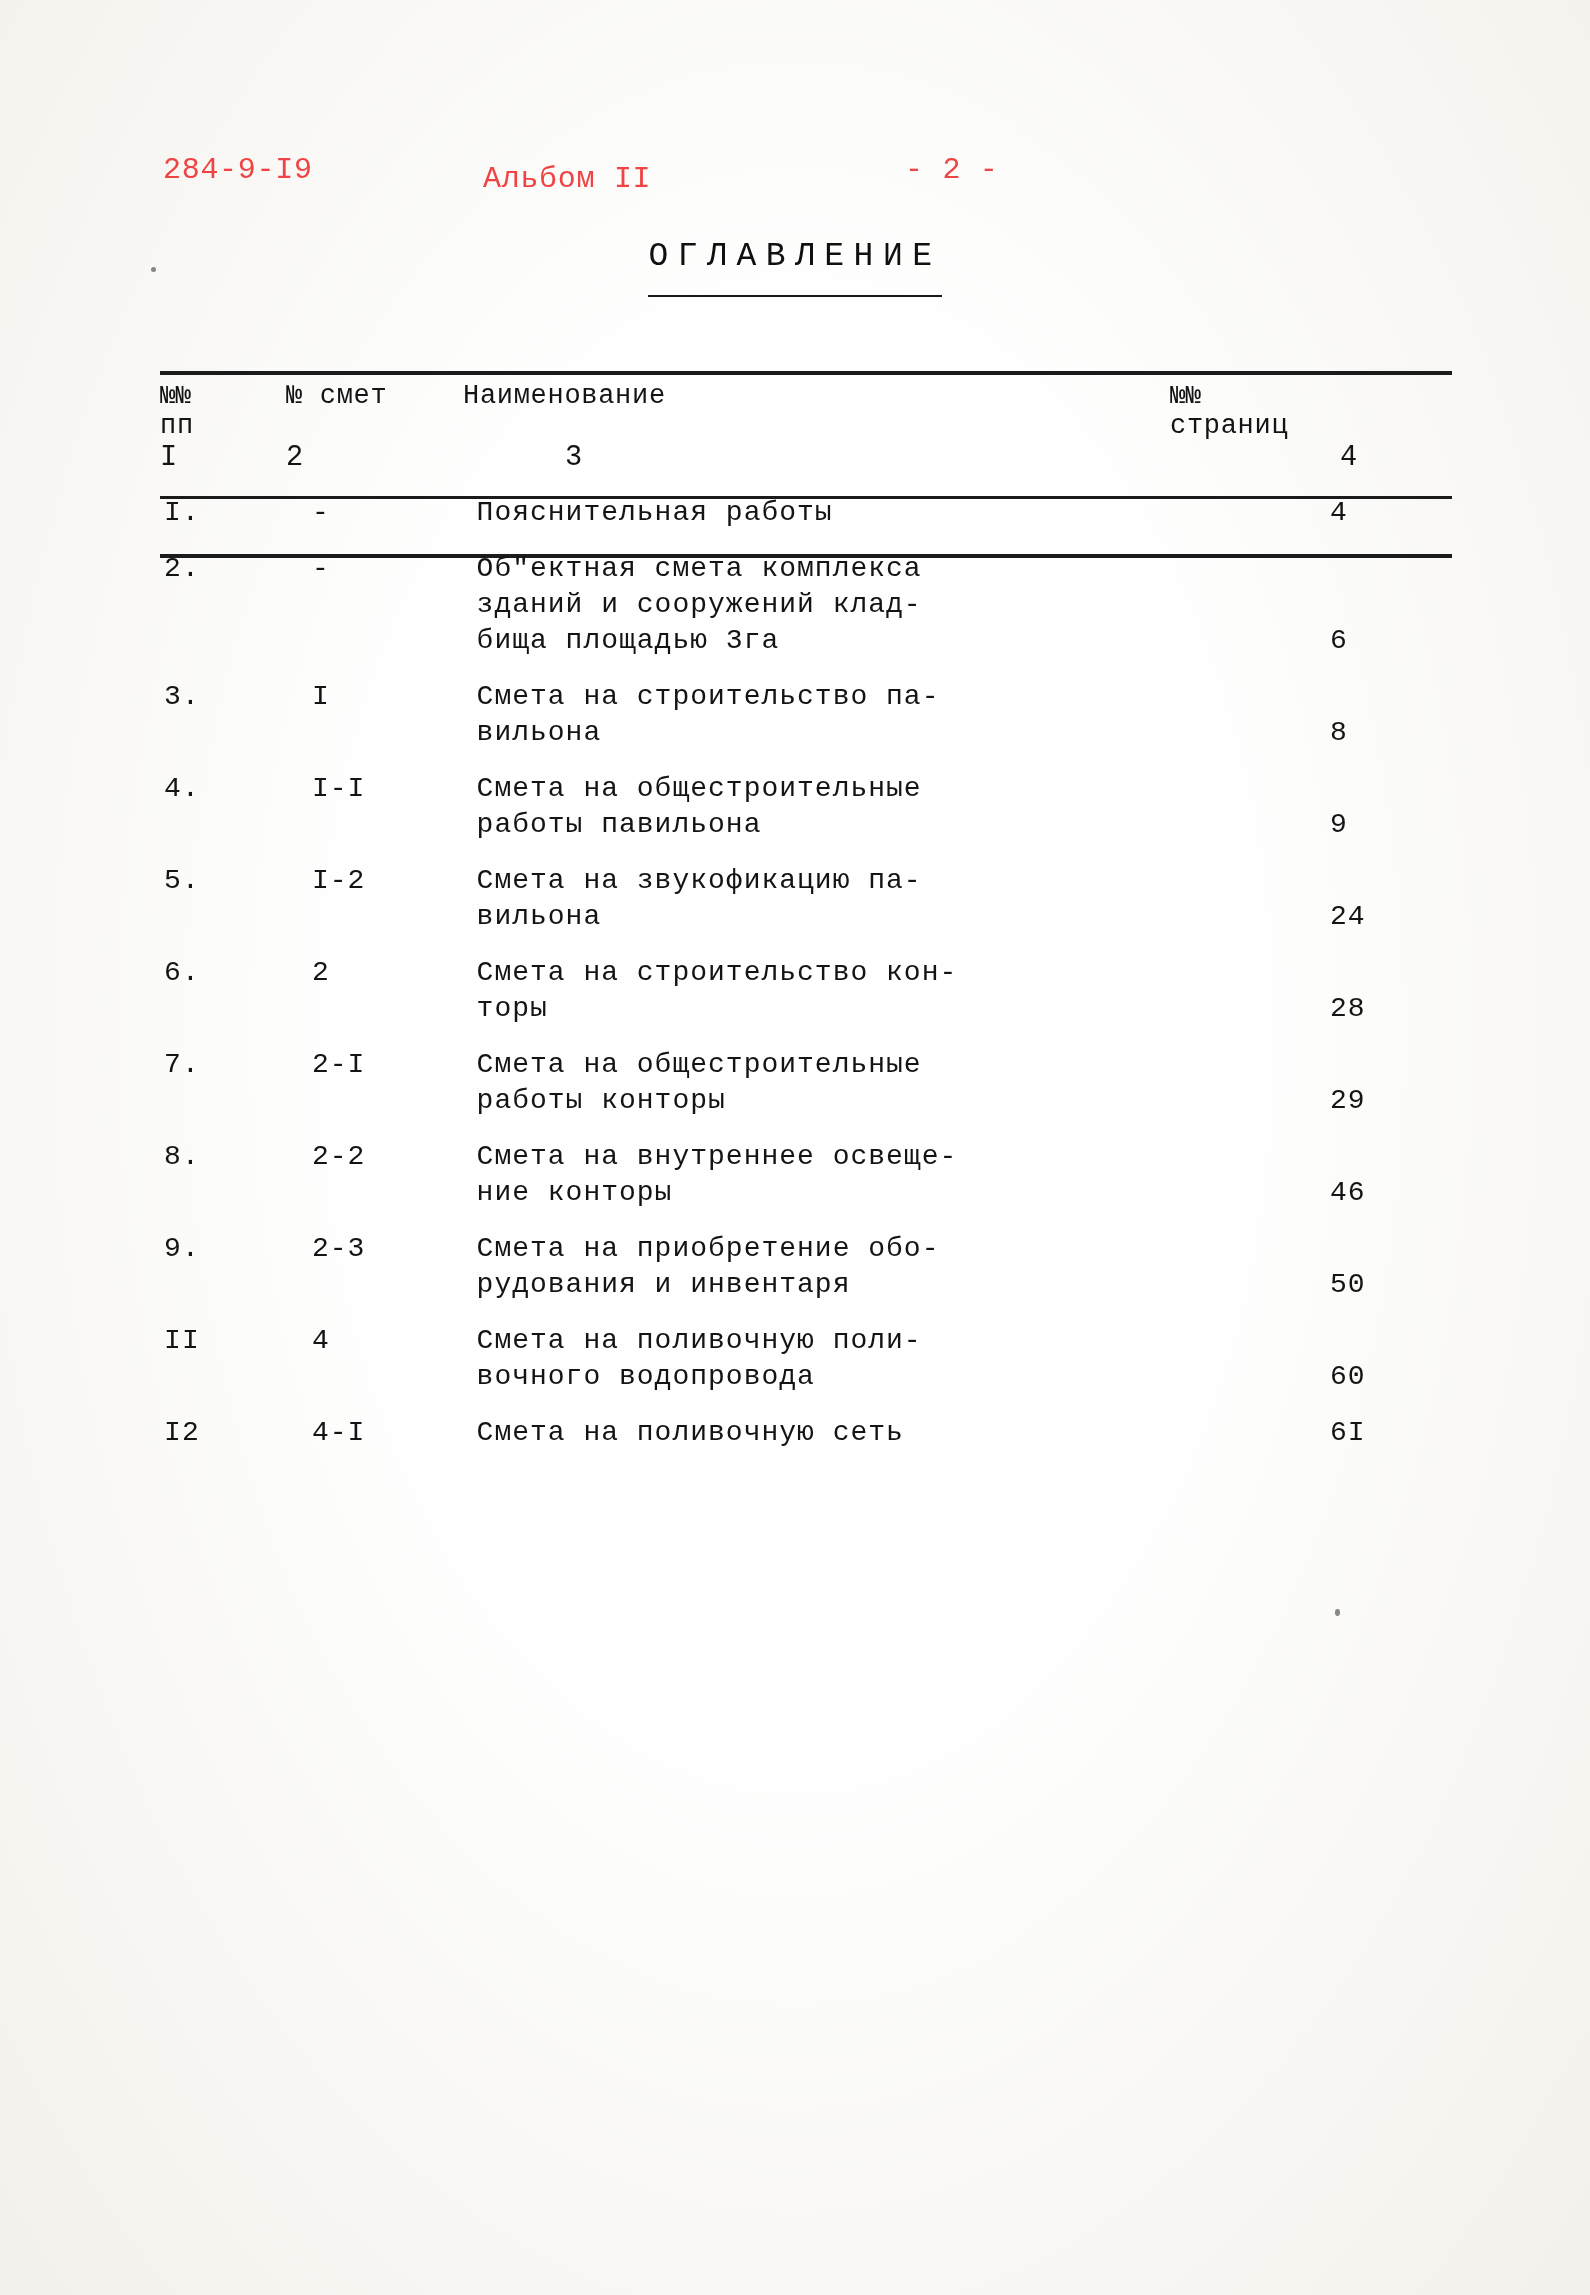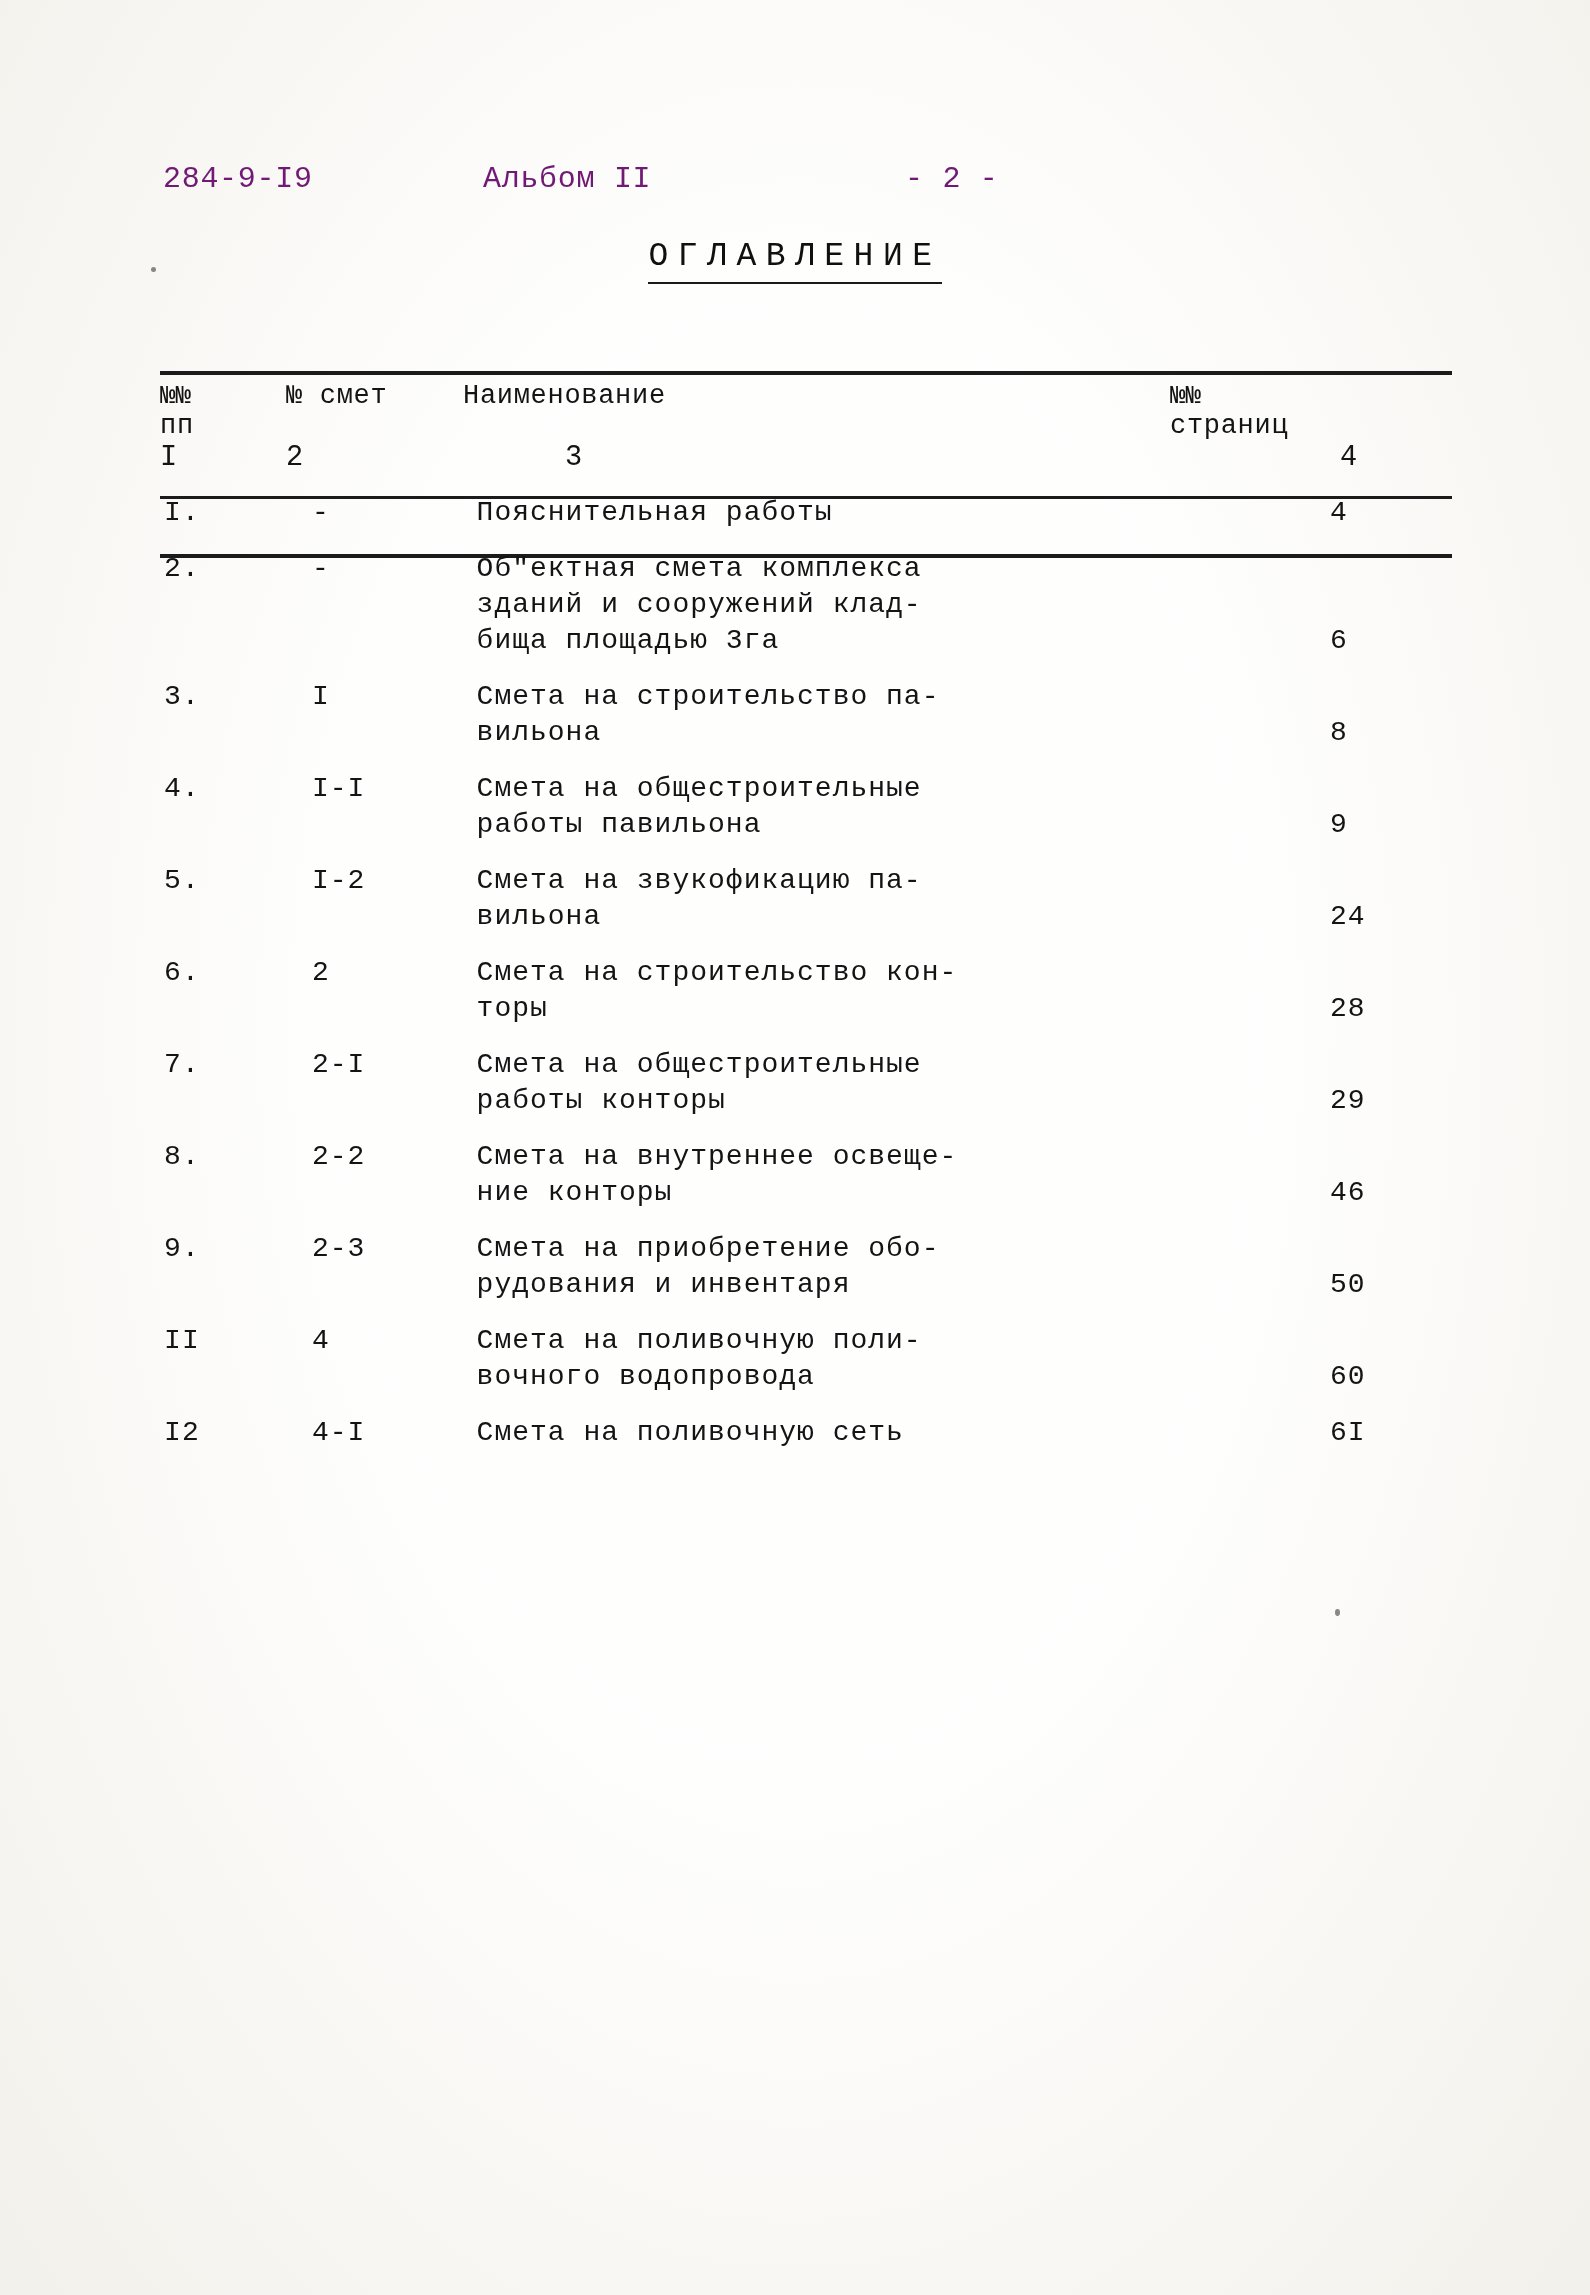--- a/index.html
+++ b/index.html
@@ -28,42 +28,42 @@
       radial-gradient(ellipse at 50% 45%, rgba(255,255,255,0.9) 40%, rgba(242,240,234,0.95) 100%);
     pointer-events: none;
   }
 
   .header-row {
     position: absolute;
     top: 143px;
     left: 163px;
     width: 1292px;
     display: flex;
-    align-items: flex-end;
+    align-items: center;
     font-size: 30px;
     letter-spacing: 0.7px;
-    color: #701a75;
+    color: #ef4444;
   }
   .hdr-code { width: 320px; }
   .hdr-album { width: 422px; margin-top: 19px; }
   .hdr-page { width: 286px; text-align: left; }
 
   .title {
     position: absolute;
     top: 238px;
     left: 0;
     width: 1590px;
     text-align: center;
     font-size: 33px;
     letter-spacing: 9.5px;
     color: #101010;
   }
   .title span.u {
     border-bottom: 2px solid #1a1a1a;
-    padding-bottom: 7px;
+    padding-bottom: 20px;
   }
 
   .rule {
     position: absolute;
     left: 160px;
     width: 1292px;
     background: #1b1b1b;
   }
   .rule.r1 { top: 371px; height: 4.1px; }
   .rule.r2 { top: 496px; height: 2.7px; }

